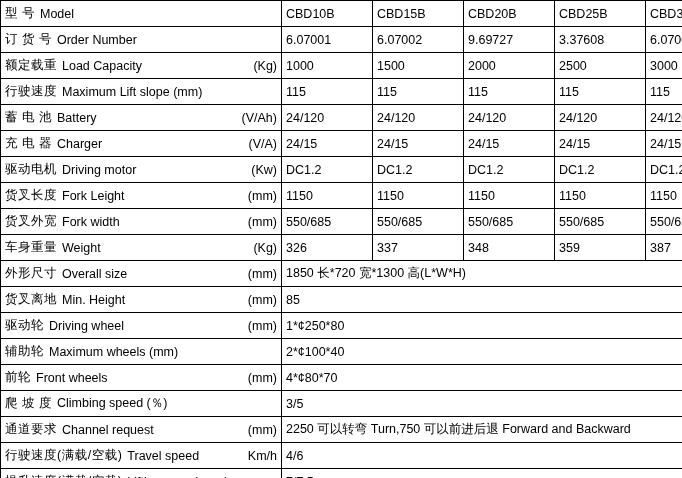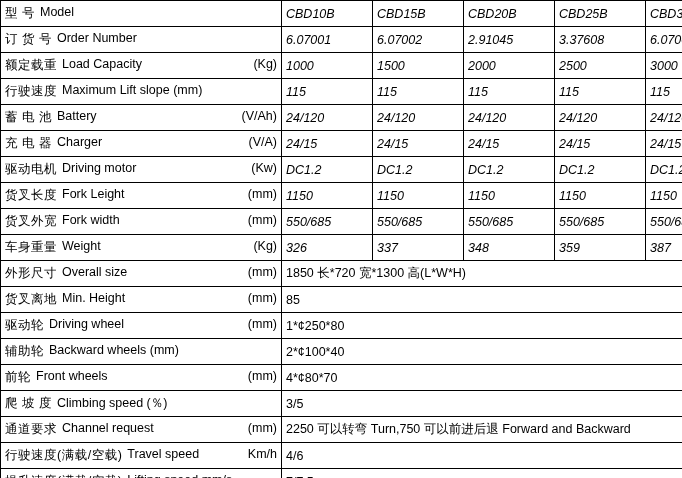--- a/index.html
+++ b/index.html
@@ -26,25 +26,24 @@
     height: 25px;
     vertical-align: middle;
     white-space: nowrap;
     overflow: hidden;
   }
   td.label {
     width: 272px;
   }
   td.val {
     width: 82px;
-    font-style: italic;
   }
   .lbl-wrap {
     display: flex;
-    align-items: flex-start;
+    align-items: center;
   }
   .lbl-cn {
     letter-spacing: 0.5px;
   }
   .lbl-en {
     flex: 1 1 auto;
     padding-left: 5px;
   }
   .lbl-unit {
     flex: 0 0 auto;
@@ -80,21 +79,21 @@
     <tr>
       <td class="label">
         <div class="lbl-wrap">
           <span class="lbl-cn">订 货 号</span>
           <span class="lbl-en">Order Number</span>
           <span class="lbl-unit"></span>
         </div>
       </td>
       <td class="val">6.07001</td>
       <td class="val">6.07002</td>
-      <td class="val">2.91045</td>
+      <td class="val">9.69727</td>
       <td class="val">3.37608</td>
       <td class="val">6.07005</td>
     </tr>
 
     <tr>
       <td class="label">
         <div class="lbl-wrap">
           <span class="lbl-cn">额定载重</span>
           <span class="lbl-en">Load Capacity</span>
           <span class="lbl-unit">(Kg)</span>
@@ -242,21 +241,21 @@
           <span class="lbl-unit">(mm)</span>
         </div>
       </td>
       <td class="spanval" colspan="5">1*¢250*80</td>
     </tr>
 
     <tr>
       <td class="label">
         <div class="lbl-wrap">
           <span class="lbl-cn">辅助轮</span>
-          <span class="lbl-en">Backward wheels (mm)</span>
+          <span class="lbl-en">Maximum wheels (mm)</span>
           <span class="lbl-unit"></span>
         </div>
       </td>
       <td class="spanval" colspan="5">2*¢100*40</td>
     </tr>
 
     <tr>
       <td class="label">
         <div class="lbl-wrap">
           <span class="lbl-cn">前轮</span>

